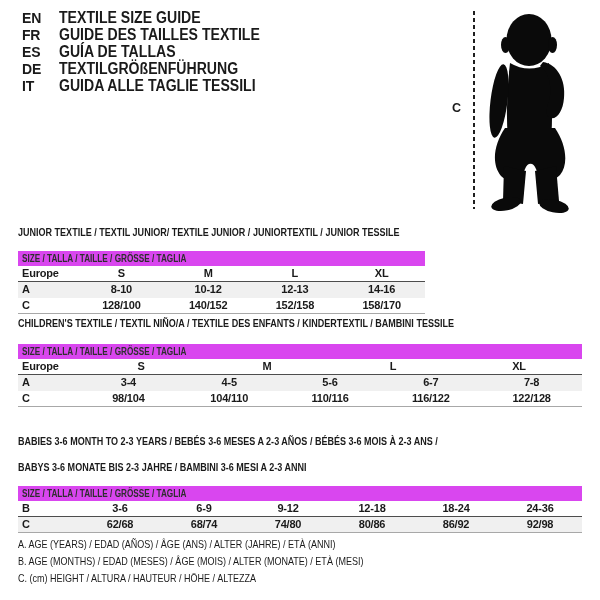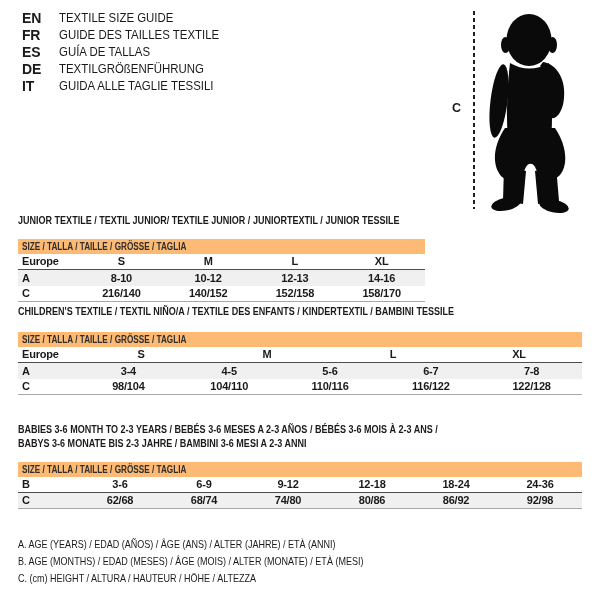--- a/index.html
+++ b/index.html
@@ -4,40 +4,40 @@
 <style>
   * { margin:0; padding:0; box-sizing:border-box; }
   html,body { width:600px; height:600px; background:#ffffff; overflow:hidden;
               font-family:"Liberation Sans", sans-serif; color:#1a1a1a; }
   .cx { display:inline-block; transform:scaleX(.82); transform-origin:0 50%; white-space:nowrap; }
 
   
   #lang-block { position:absolute; left:22px; top:9px; }
   .lang-row { display:flex; height:17px; align-items:center; }
   .lang-code { width:37px; font-size:14px; font-weight:700; letter-spacing:-.2px; }
-  .lang-title { font-size:13px; font-weight:400; }
+  .lang-title { font-size:16px; font-weight:700; }
   .lang-title .cx { transform:scaleX(.88); }
 
   
   #measure-line { position:absolute; left:473px; top:11px; width:2px; height:198px;
     background:repeating-linear-gradient(to bottom,#1f1f1f 0 4px, transparent 4px 7px); }
   #measure-label { position:absolute; left:452px; top:101px; font-size:12.5px; font-weight:700; }
   #baby-svg { position:absolute; left:482px; top:8px; width:97px; height:206px; }
 
   
   .sec { position:absolute; left:18px; }
   #sec1 { top:213px; width:407px; }
   #sec2 { top:304px; width:564px; }
   #sec3 { top:422px; width:564px; }
-  .tbl-title { height:14px; line-height:14px; font-size:11px; font-weight:700; white-space:nowrap; }
+  .tbl-title { height:14px; line-height:14px; font-size:11px; font-weight:700; white-space:nowrap;margin-top:12px; }
   .gap12 { height:12px; } .gap14 { height:14px; }
-  .size-bar { height:15px; line-height:15px; background:#fdba74; padding-left:4px;
+  .size-bar { height:15px; line-height:15px; background:#d946ef; padding-left:4px;
               font-size:10.5px; font-weight:700; color:#2e2e2e; }
   .size-bar .cx { transform:scaleX(.78); }
-  .trow { display:flex; height:16px; line-height:15px; align-items:flex-end;
+  .trow { display:flex; height:16px; line-height:15px; align-items:flex-start;
           font-size:11px; font-weight:700; letter-spacing:-.2px; }
   .trow .lbl { width:60px; padding-left:4px; text-align:left; }
   .trow .cell { flex:1; text-align:center; }
   .trow.first { border-bottom:1.5px solid #4d4d4d; }
   .trow.shade { background:#f0f0f0; }
   .trow.last  { border-bottom:1px solid #a8a8a8; }
 
   
   #footnotes { position:absolute; left:18px; top:536px; }
   .fnote { height:17px; line-height:17px; font-size:11px; font-weight:400; white-space:nowrap; }
@@ -99,21 +99,21 @@
   </div>
   <div class="trow shade">
     <span class="lbl">A</span>
     <span class="cell">8-10</span>
     <span class="cell">10-12</span>
     <span class="cell">12-13</span>
     <span class="cell">14-16</span>
   </div>
   <div class="trow last">
     <span class="lbl">C</span>
-    <span class="cell">216/140</span>
+    <span class="cell">128/100</span>
     <span class="cell">140/152</span>
     <span class="cell">152/158</span>
     <span class="cell">158/170</span>
   </div>
 </div>
 
 <div class="sec" id="sec2">
   <div class="tbl-title"><span class="cx">CHILDREN'S TEXTILE / TEXTIL NIÑO/A / TEXTILE DES ENFANTS / KINDERTEXTIL / BAMBINI TESSILE</span></div>
   <div class="gap14"></div>
   <div class="size-bar"><span class="cx">SIZE / TALLA / TAILLE / GRÖSSE / TAGLIA</span></div>

